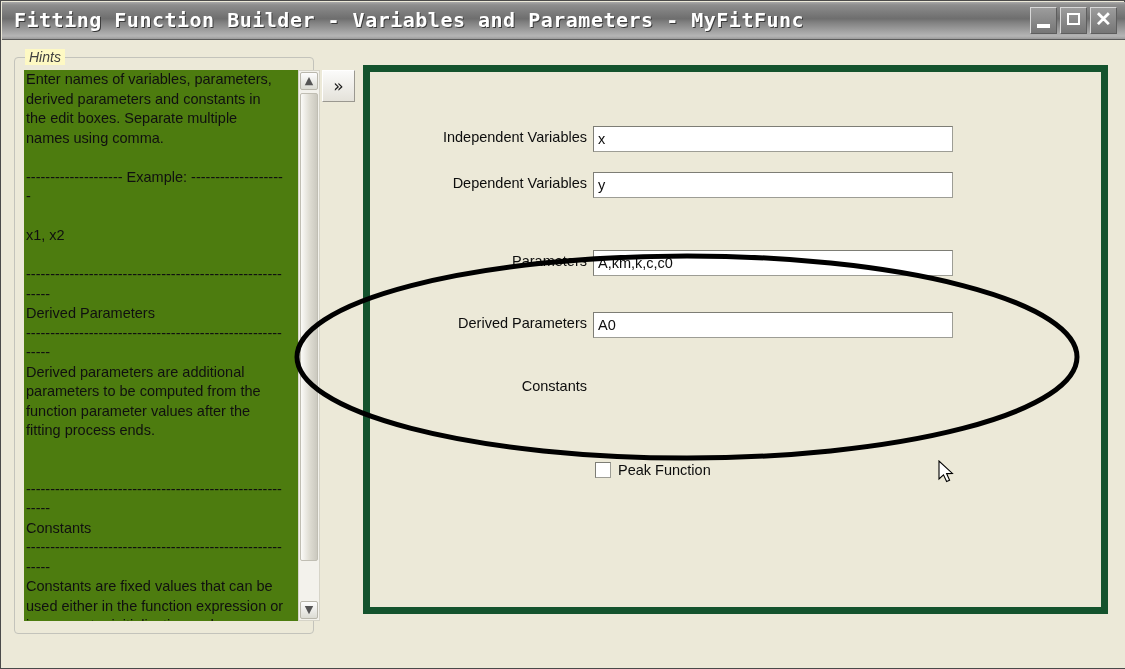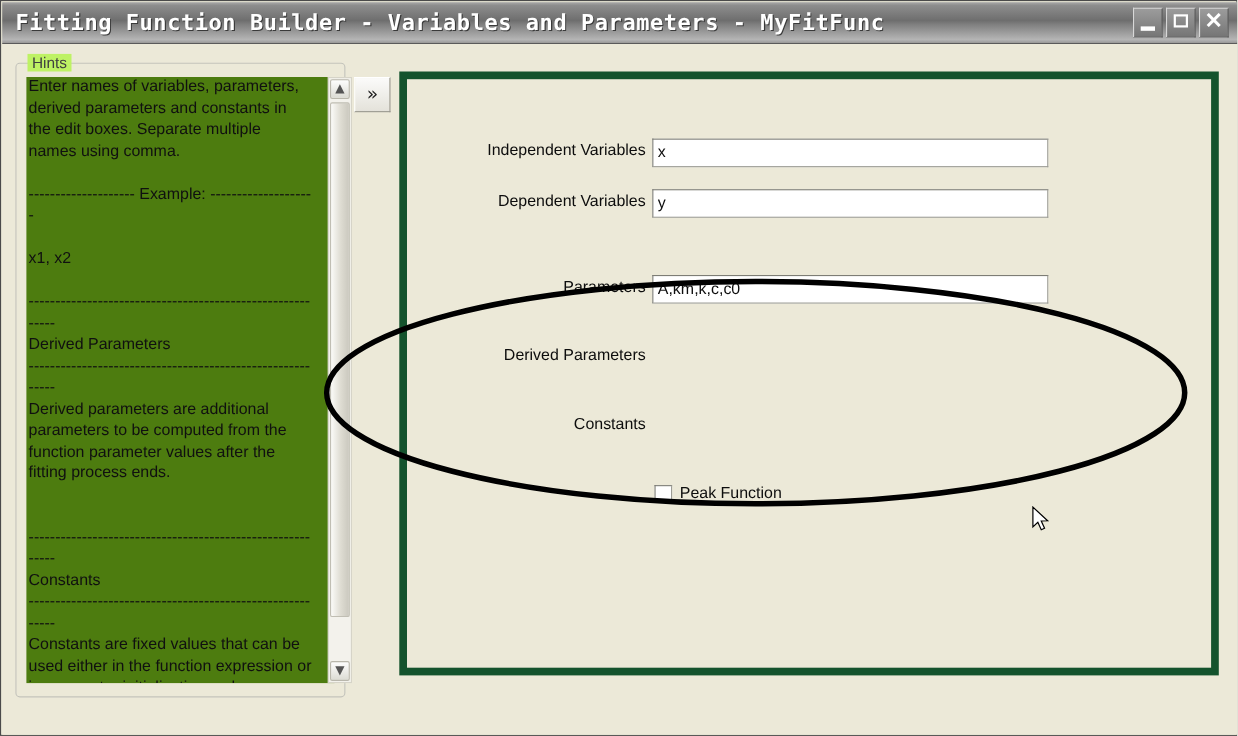--- a/index.html
+++ b/index.html
@@ -110,24 +110,25 @@
     height: 577px;
     box-sizing: border-box;
     border: 1px solid #c3c3bb;
     border-radius: 4px;
     background: transparent;
   }
   .groupbox-title {
     position: absolute;
     left: 10px;
     top: -9px;
-    background: #bef264;
+    background: #fef9c3;
     padding: 0 4px;
     font-size: 14px;
     color: #404040;
+    font-style: italic;
   }
   .hints-inner {
     position: absolute;
     left: 9px;
     top: 12px;
     width: 280px;
     height: 551px;
     background: #4d7c0f;
     overflow: hidden;
   }
@@ -251,21 +252,21 @@
     font-family: "Liberation Sans", sans-serif;
     font-size: 14.5px;
     color: #0d0d0d;
     padding: 0 4px;
     outline: none;
   }
 
   .checkbox-row {
     position: absolute;
     left: 225px;
-    top: 369px;
+    top: 390px;
     display: flex;
     align-items: center;
     gap: 7px;
     justify-content: center;
   }
   .checkbox {
     width: 16px;
     height: 16px;
     box-sizing: border-box;
     background: #ffffff;
@@ -374,20 +375,21 @@
           <input class="field-input" type="text" value="y" style="">
         </div>
 
         <div class="form-row" style="top:178px;">
           <div class="field-label">Parameters</div>
           <input class="field-input" type="text" value="A,km,k,c,c0" style="">
         </div>
 
         <div class="form-row" style="top:240px;">
           <div class="field-label">Derived Parameters</div>
+          <input class="field-input" type="text" value="A0" style="">
         </div>
 
         <div class="form-row" style="top:303px;">
           <div class="field-label">Constants</div>
         </div>
 
         <div class="checkbox-row">
           <div class="checkbox"></div>
           <div class="checkbox-label">Peak Function</div>
         </div>

